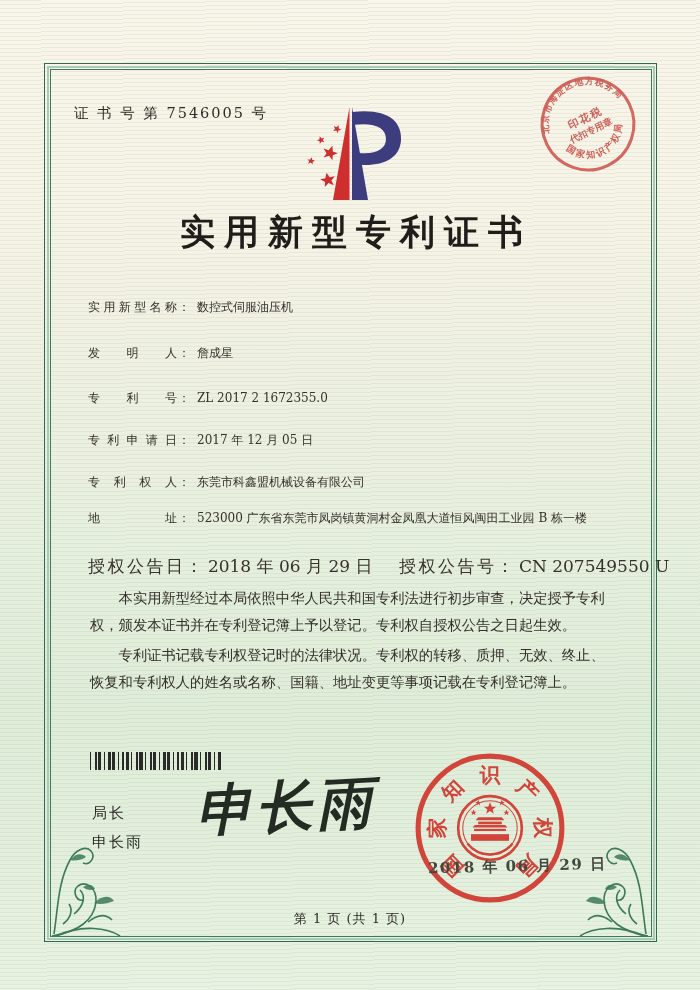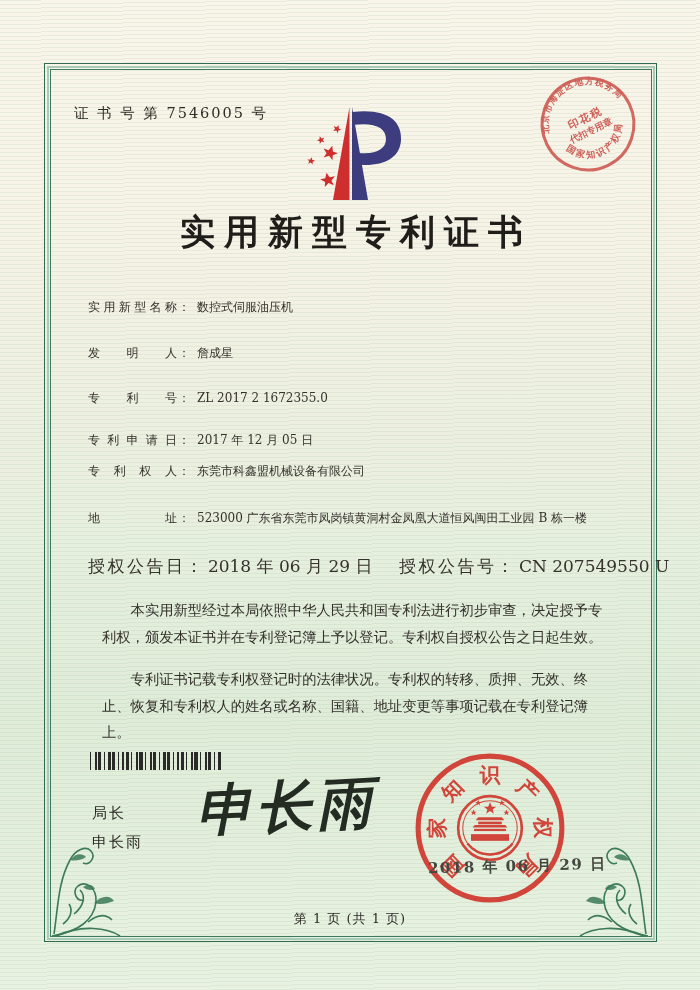--- a/index.html
+++ b/index.html
@@ -20,21 +20,21 @@
   .cert-no{left:74px;top:104px;font-size:14.5px;letter-spacing:2px;color:#2e2b27;}
   .logo{left:281px;top:104px;width:138px;height:100px;}
   .title{left:0;right:0;top:209px;text-align:center;font-size:35px;font-weight:700;letter-spacing:9px;color:#1f1d1a;margin-left:12px;}
   .field-row{position:absolute;left:88px;display:flex;align-items:flex-end;font-size:12px;line-height:23px;}
   .f-label{display:inline-block;width:89px;text-align:justify;text-align-last:justify;font-weight:500;white-space:nowrap;}
   .f-colon{margin-left:1px;}
   .f-value{margin-left:7px;max-width:402px;}
   .grant{position:absolute;top:555px;font-size:17px;white-space:nowrap;}
   .grant .g-label{letter-spacing:2.5px;}
   .paras{position:absolute;left:86px;top:581px;width:534px;}
-  .paras p{margin:16px;text-indent:2em;font-size:14.3px;line-height:26.6px;color:#33302b;}
+  .paras p{margin:4px;text-indent:2em;font-size:14.3px;line-height:26.6px;color:#33302b;}
   .barcode{left:90px;top:752px;height:18px;display:flex;align-items:stretch;}
   .barcode i{display:block;height:100%;}
   .signer-title{left:92px;top:804px;font-size:15px;letter-spacing:2px;color:#2c2a26;}
   .signer-name{left:92px;top:833px;font-size:15px;letter-spacing:2px;color:#2c2a26;}
   .signature{left:196px;top:770px;font-size:56px;font-style:italic;font-weight:600;letter-spacing:4px;color:#232b22;transform:rotate(-3deg);}
   .seal-svg{left:413px;top:751px;width:154px;height:154px;opacity:.93;}
   .seal-char{font-size:20px;font-weight:700;fill:#d0392f;}
   .seal-date{left:428px;top:857px;font-size:15px;font-weight:600;letter-spacing:1.5px;color:#43473f;transform:rotate(-1.5deg);}
   .tax-stamp{left:537px;top:73px;width:102px;height:102px;transform:rotate(-26deg);opacity:.88;}
   .tax-stamp text{fill:#c84b44;font-weight:600;}
@@ -101,21 +101,21 @@
   <div class="field-row" style="top:387px">
     <span class="f-label">专利号</span>
       <span class="f-colon">：</span>
     <span class="f-value">ZL 2017 2 1672355.0</span>
   </div>
   <div class="field-row" style="top:429px">
     <span class="f-label">专利申请日</span>
       <span class="f-colon">：</span>
     <span class="f-value">2017 年 12 月 05 日</span>
   </div>
-  <div class="field-row" style="top:460px">
+  <div class="field-row" style="top:471px">
     <span class="f-label">专利权人</span>
       <span class="f-colon">：</span>
     <span class="f-value">东莞市科鑫盟机械设备有限公司</span>
   </div>
   <div class="field-row" style="top:507px">
     <span class="f-label">地址</span>
       <span class="f-colon">：</span>
     <span class="f-value">523000 广东省东莞市凤岗镇黄洞村金凤凰大道恒风闽田工业园 B 栋一楼</span>
   </div>
 

